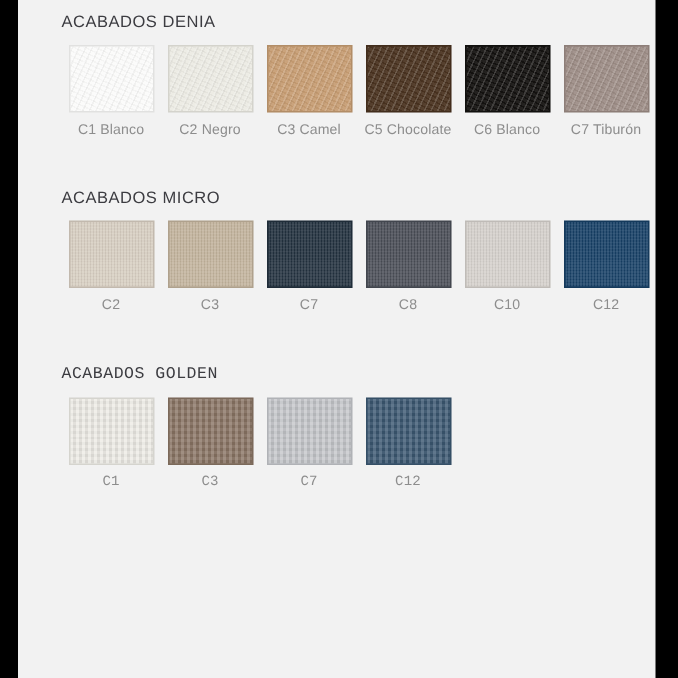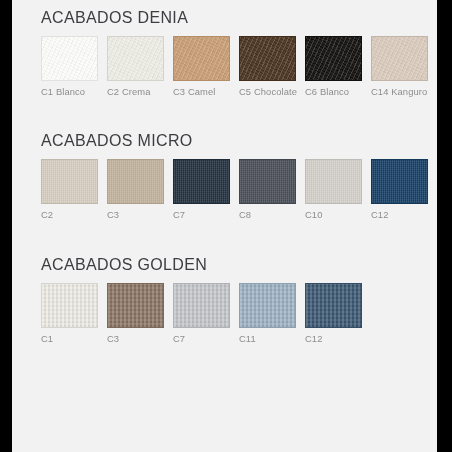--- a/index.html
+++ b/index.html
@@ -29,39 +29,39 @@
     overflow: hidden;
   }
   .inner {
     padding: 0 0 0 29px;
     box-sizing: border-box;
   }
   .section {
     margin: 0;
   }
   .section-title {
-    font-size: 16px;
+    font-size: 11px;
     letter-spacing: 0.35px;
     color: #3c3c41;
     font-weight: 400;
     margin: 0;
     padding: 0;
     white-space: nowrap;
   }
   .grid {
     display: flex;
     flex-wrap: wrap;
     gap: 0px;
   }
   .cell {
     width: 66px;
     box-sizing: border-box;
     display: flex;
     flex-direction: column;
-    align-items: flex-start;
+    align-items: center;
   }
   .swatch {
     width: 57px;
     height: 45px;
     border: 1px solid rgba(0,0,0,0.10);
     box-sizing: border-box;
     position: relative;
     overflow: hidden;
   }
   .swatch::after {
@@ -104,37 +104,37 @@
 
       <div class="section" style="padding-top:9px;">
         <div class="section-title">ACABADOS DENIA</div>
         <div class="grid" style="margin-top:9px;">
             <div class="cell">
               <div class="swatch" style="background: rgb(251, 251, 250);"></div>
               <div class="label">C1 Blanco</div>
             </div>
             <div class="cell">
               <div class="swatch" style="background: rgb(236, 235, 228);"></div>
-              <div class="label">C2 Crema</div>
+              <div class="label">C2 Negro</div>
             </div>
             <div class="cell">
               <div class="swatch" style="background: rgb(199, 157, 115);"></div>
               <div class="label">C3 Camel</div>
             </div>
             <div class="cell">
               <div class="swatch" style="background: rgb(74, 51, 32);"></div>
               <div class="label">C5 Chocolate</div>
             </div>
             <div class="cell">
               <div class="swatch" style="background: rgb(20, 18, 16);"></div>
               <div class="label">C6 Blanco</div>
             </div>
             <div class="cell">
-              <div class="swatch" style="background: rgb(217, 202, 187);"></div>
-              <div class="label">C14 Kanguro</div>
+              <div class="swatch" style="background: rgb(157, 141, 134);"></div>
+              <div class="label">C7 Tiburón</div>
             </div>
           </div>
       </div>
 
       <div class="section" style="padding-top:35px;">
         <div class="section-title">ACABADOS MICRO</div>
         <div class="grid" style="margin-top:9px;">
             <div class="cell">
               <div class="swatch fine" style="background: rgb(216, 207, 194);"></div>
               <div class="label">C2</div>
@@ -155,40 +155,36 @@
               <div class="swatch fine" style="background: rgb(213, 209, 204);"></div>
               <div class="label">C10</div>
             </div>
             <div class="cell">
               <div class="swatch fine" style="background: rgb(23, 64, 102);"></div>
               <div class="label">C12</div>
             </div>
           </div>
       </div>
 
-      <div class="section" style="padding-top:36px;">
+      <div class="section" style="padding-top:36px;font-family:Liberation Mono, monospace;">
         <div class="section-title">ACABADOS GOLDEN</div>
         <div class="grid" style="margin-top:9px;">
             <div class="cell">
               <div class="swatch weave" style="background: rgb(238, 236, 230);"></div>
               <div class="label">C1</div>
             </div>
             <div class="cell">
               <div class="swatch weave" style="background: rgb(138, 117, 101);"></div>
               <div class="label">C3</div>
             </div>
             <div class="cell">
               <div class="swatch weave" style="background: rgb(197, 199, 203);"></div>
               <div class="label">C7</div>
             </div>
             <div class="cell">
-              <div class="swatch weave" style="background: rgb(157, 179, 196);"></div>
-              <div class="label">C11</div>
-            </div>
-            <div class="cell">
               <div class="swatch weave" style="background: rgb(60, 88, 114);"></div>
               <div class="label">C12</div>
             </div>
           </div>
       </div>
 
     </div>
   </div>
 </div>
 

